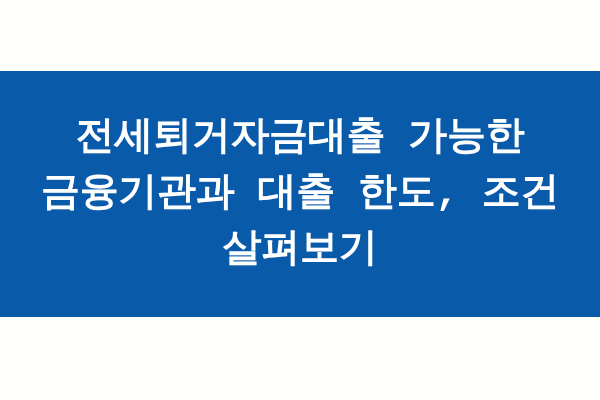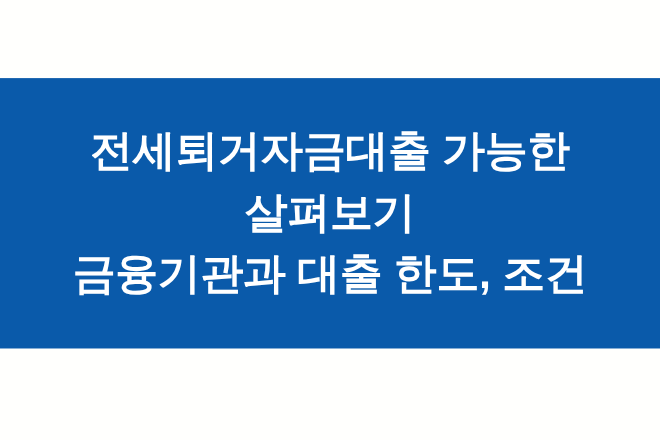--- a/index.html
+++ b/index.html
@@ -52,32 +52,33 @@
     color: #ffffff;
     font-weight: 700;
     font-size: 39px;
     line-height: 56px;
     letter-spacing: -0.3px;
     -webkit-font-smoothing: antialiased;
   }
   .title-line {
     display: block;
     white-space: nowrap;
+    font-family: Liberation Mono, monospace;
   }
 </style>
 </head>
 <body>
 
 <div id="banner-canvas">
 
   <div id="banner-top-margin"></div>
 
   <div id="banner-band">
     <h1 id="banner-title">
       <span class="title-line">전세퇴거자금대출 가능한</span>
+      <span class="title-line">금융기관과 대출 한도, 조건</span>
       <span class="title-line">살펴보기</span>
-      <span class="title-line">금융기관과 대출 한도, 조건</span>
     </h1>
   </div>
 
   <div id="banner-bottom-margin"></div>
 
 </div>
 
 </body></html>

